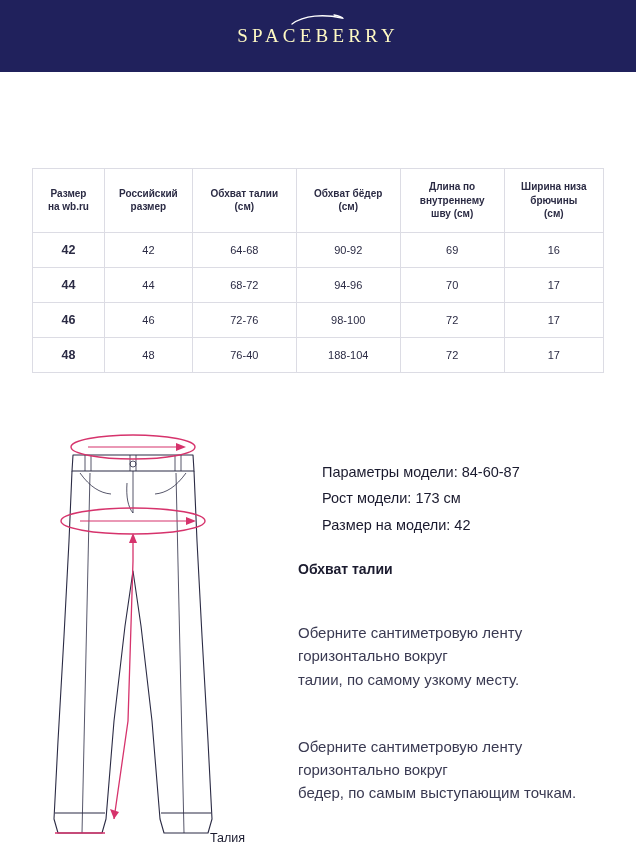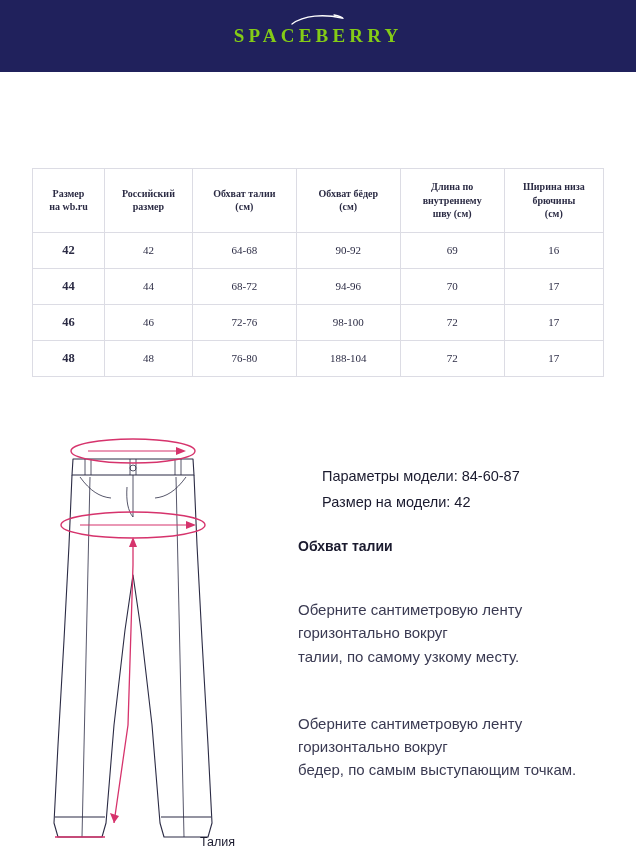--- a/index.html
+++ b/index.html
@@ -31,38 +31,37 @@
     flex-direction: column;
     align-items: center;
   }
   .logo-swoosh {
     position: absolute;
     top: -12px;
     left: 50%;
     transform: translateX(-28px);
   }
   .logo-text {
-    color: #84cc16;
+    color: #fef9c3;
     font-size: 19px;
     letter-spacing: 4.2px;
     font-family: "Liberation Serif", serif;
-    font-weight: 700;
+    font-weight: 400;
     white-space: nowrap;
   }
 
   
   .table-wrap {
     margin: 96px 32px 0 32px;
     width: 572px;
   }
   table.size-table {
     border-collapse: collapse;
     width: 100%;
     font-size: 10.5px;
-    font-family: Liberation Serif, serif;
   }
   table.size-table th,
   table.size-table td {
     border: 1px solid #dcdce4;
     text-align: center;
     color: #2b2b44;
   }
   table.size-table th {
     font-weight: bold;
     font-size: 10px;
@@ -102,21 +101,21 @@
     height: 470px;
   }
   .figure svg { display: block; }
 
   .label {
     position: absolute;
     font-size: 12.5px;
     color: #1a1a2e;
     line-height: 1.25;
   }
-  .label-talia   { left: 200px; top: 410px; }
+  .label-talia   { left: 210px; top: 410px; }
 
   
   .right-col {
     position: absolute;
     left: 298px;
     top: 42px;
     width: 320px;
   }
   .model-line {
     font-size: 14.5px;
@@ -215,21 +214,21 @@
         <td class="first-col">46</td>
         <td>46</td>
         <td>72-76</td>
         <td>98-100</td>
         <td>72</td>
         <td>17</td>
       </tr>
       <tr>
         <td class="first-col">48</td>
         <td>48</td>
-        <td>76-80</td>
+        <td>76-40</td>
         <td>188-104</td>
         <td>72</td>
         <td>17</td>
       </tr>
     </tbody>
   </table>
 </div>
 
 <div class="lower">
 
@@ -287,20 +286,21 @@
       <g stroke="#d6336c" stroke-width="1.3" fill="none">
         <path d="M27 412 L77 412"></path>
       </g>
     </svg>
   </div>
 
   <span class="label label-talia">Талия</span>
 
   <div class="right-col">
     <div class="model-line">Параметры модели: 84-60-87</div>
+    <div class="model-line">Рост модели: 173 см</div>
     <div class="model-line">Размер на модели: 42</div>
 
     <div class="block">
       <div class="block-title">Обхват талии</div>
       <div class="block-body">
         <span>Оберните сантиметровую ленту горизонтально вокруг</span><br>
         <span>талии, по самому узкому месту.</span>
       </div>
     </div>
 

